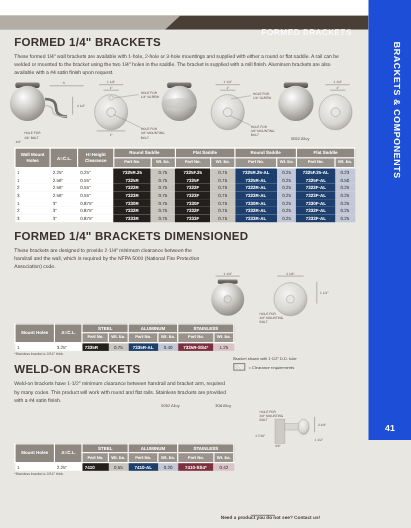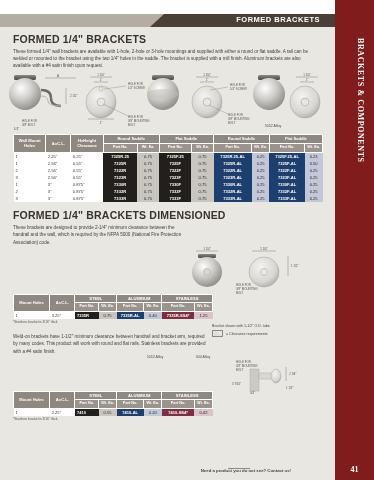--- a/index.html
+++ b/index.html
@@ -14,30 +14,29 @@
 
   
   .topwhite { position:absolute; left:0; top:0; width:374px; height:14px; background:#ffffff; }
   .bandgrey { position:absolute; left:0; top:14px; width:374px; height:13px; background:#b2aea6; }
   .banddark {
     position:absolute; left:150px; top:14px; width:185px; height:13px;
     background:#4a3f37;
     clip-path: polygon(14px 0, 100% 0, 100% 100%, 0 100%);
   }
   .band-title {
-    position:absolute; left:150px; top:10px; width:178px; height:18px;
-    color:#fff; font-size:7.5px; font-weight:bold; letter-spacing:.5px;
+    position:absolute; left:150px; top:20px; width:178px; height:18px;
+    color:#fff; font-size:7.5px; font-weight:normal; letter-spacing:.5px;
     display:flex; align-items:center; justify-content:flex-end; padding-right:8px;
   }
 
   
   .sidebar {
-    position:absolute; right:0; top:0; width:39px; height:480px;
-    background:#7f1d1d;
-    font-family:Liberation Serif, serif;
+    position:absolute; right:0; top:0; width:39px; height:400px;
+    background:#1d4ed8;
   }
   .sidebar-label {
     position:absolute; right:9px; top:38px; width:20px; height:200px;
     color:#fff; font-size:8px; font-weight:bold; letter-spacing:.6px;
     writing-mode:vertical-rl; text-orientation:mixed;
     display:flex; align-items:flex-start; justify-content:flex-start;
   }
   .sidebar-pageno {
     position:absolute; right:0; bottom:6px; width:39px;
     color:#fff; font-size:8px; font-weight:bold; text-align:center;
@@ -404,20 +403,21 @@
 
     <div style="position:absolute; left:212px; top:297px;">
       <div class="legend-txt">Bracket shown with 1-1/2" O.D. tube</div>
       <div style="margin-top:2px; display:flex; align-items:center; gap:3px;">
         <span class="legend-box"></span>
         <span class="legend-txt">= Clearance requirements</span>
       </div>
     </div>
 
     <div style="padding:6px 13px 0 13px;">
+      <h2 class="sect">WELD-ON BRACKETS</h2>
       <p class="body" style="width:196px;">Weld-on brackets have 1-1/2" minimum clearance between handrail and bracket arm, required by many codes. This product will work with round and flat rails. Stainless brackets are provided with a #4 satin finish.</p>
     </div>
 
     <div style="position:relative; height:36px;">
       <svg width="335" height="40" viewBox="0 0 335 40">
         <g>
           <text class="dim" x="236" y="8">HOLE FOR</text>
           <text class="dim" x="236" y="12">3/8" MOUNTING</text>
           <text class="dim" x="236" y="16">BOLT</text>
           <line x1="286" y1="12" x2="286" y2="26" stroke="#6b645d" stroke-width=".4"></line>

